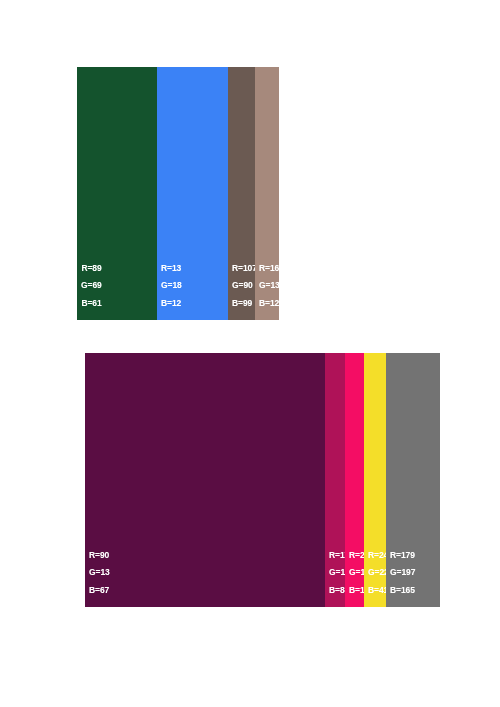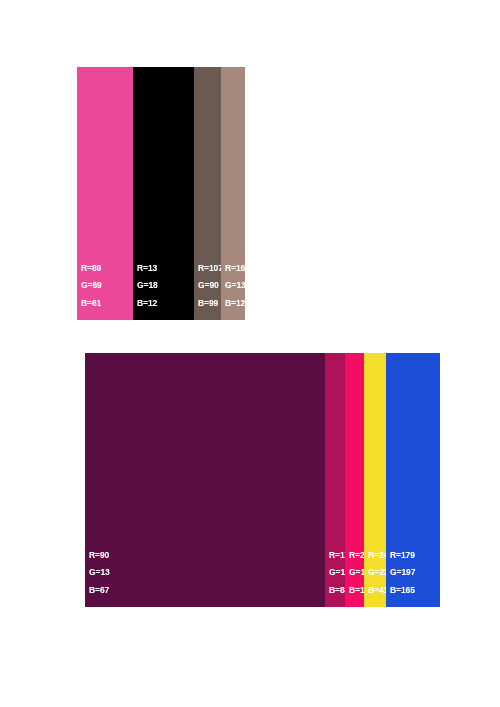--- a/index.html
+++ b/index.html
@@ -67,28 +67,28 @@
     text-shadow: 0 0 0.4px rgba(255,255,255,0.35);
   }
   .swatch-label:last-child {
     margin-bottom: 0;
   }
 </style>
 </head>
 <body>
 
 <div class="palette" id="palette-top">
-    <div class="swatch" style="width: 56px; background: #ec4899;">
+    <div class="swatch" style="width: 80px; background: #14532d; text-align: right;">
       <div class="swatch-labels">
         <span class="swatch-label">R=89</span>
         <span class="swatch-label">G=69</span>
         <span class="swatch-label">B=61</span>
       </div>
     </div>
-    <div class="swatch" style="width: 61px; background: #000000;">
+    <div class="swatch" style="width: 71px; background: #3b82f6;">
       <div class="swatch-labels">
         <span class="swatch-label">R=13</span>
         <span class="swatch-label">G=18</span>
         <span class="swatch-label">B=12</span>
       </div>
     </div>
     <div class="swatch" style="width: 27px; background: rgb(107, 90, 82);">
       <div class="swatch-labels">
         <span class="swatch-label">R=107</span>
         <span class="swatch-label">G=90</span>
@@ -125,20 +125,20 @@
         <span class="swatch-label">B=100</span>
       </div>
     </div>
     <div class="swatch" style="width: 22px; background: rgb(244, 222, 41);">
       <div class="swatch-labels">
         <span class="swatch-label">R=244</span>
         <span class="swatch-label">G=222</span>
         <span class="swatch-label">B=41</span>
       </div>
     </div>
-    <div class="swatch" style="width: 72px; background: #1d4ed8;">
+    <div class="swatch" style="width: 72px; background: #737373;">
       <div class="swatch-labels">
         <span class="swatch-label">R=179</span>
         <span class="swatch-label">G=197</span>
         <span class="swatch-label">B=165</span>
       </div>
     </div>
   </div>
 
 </body></html>

